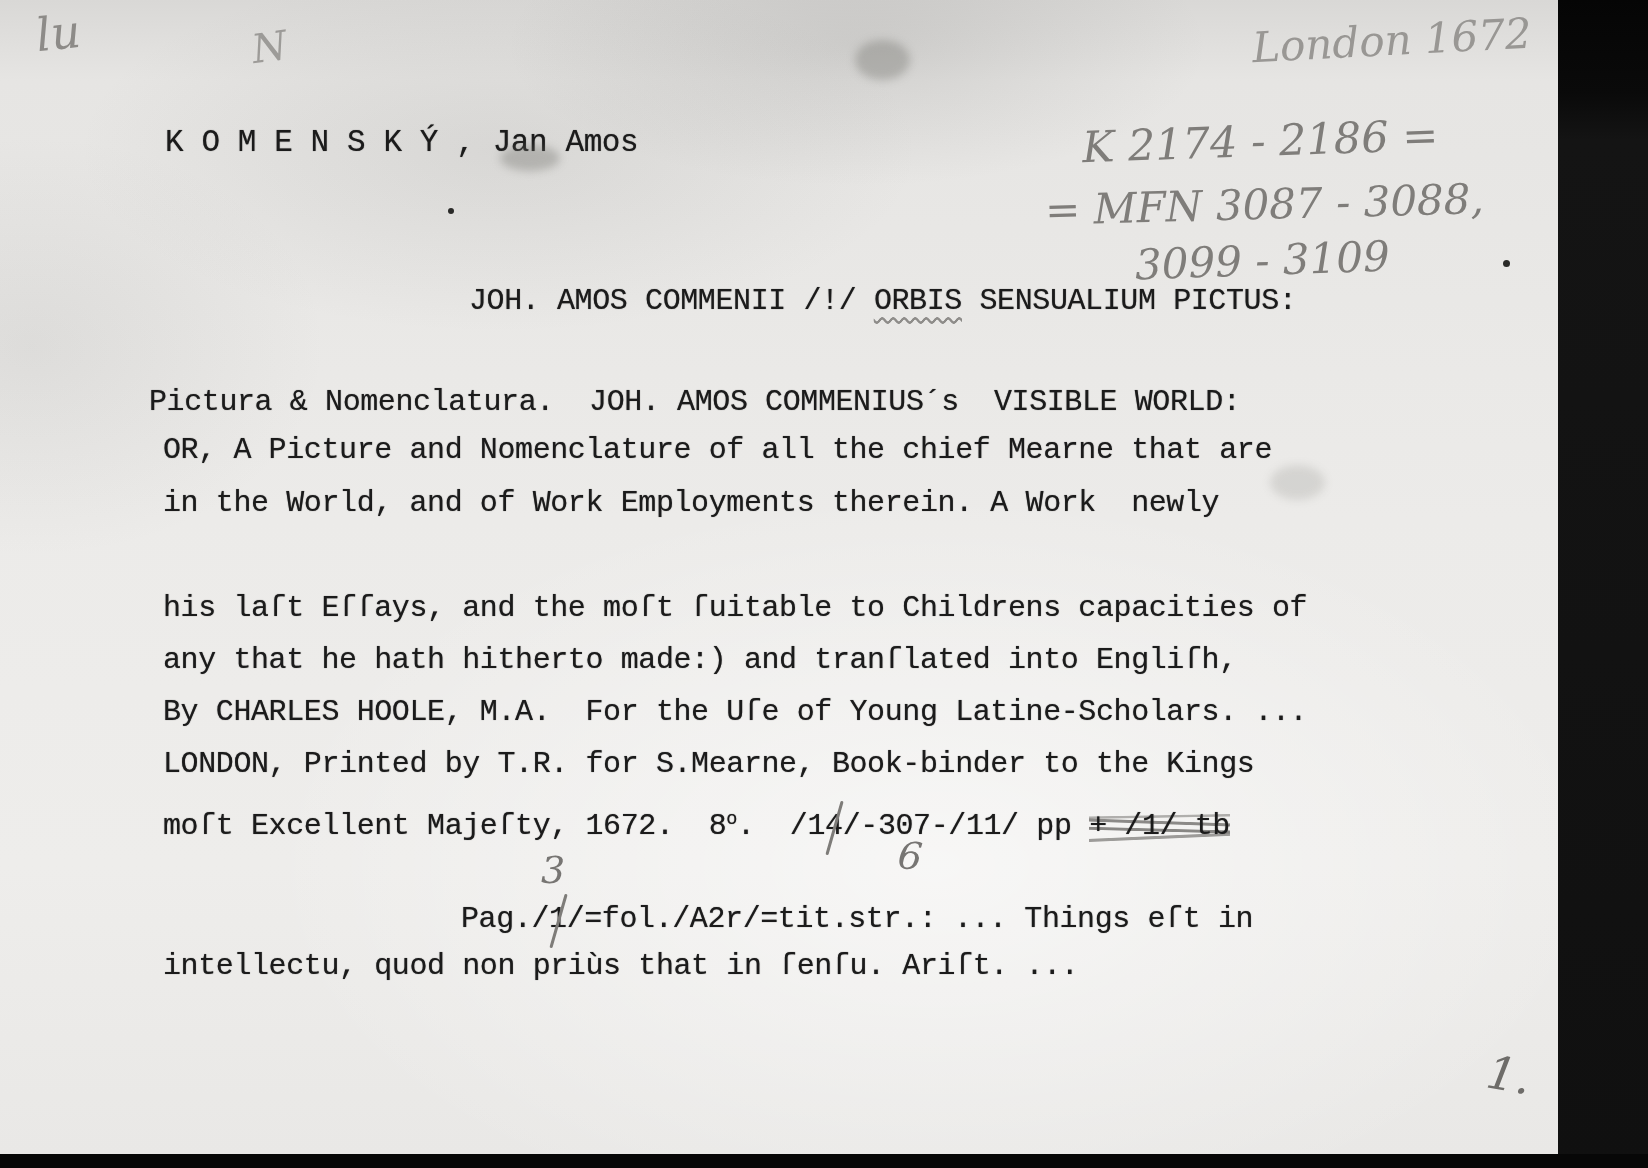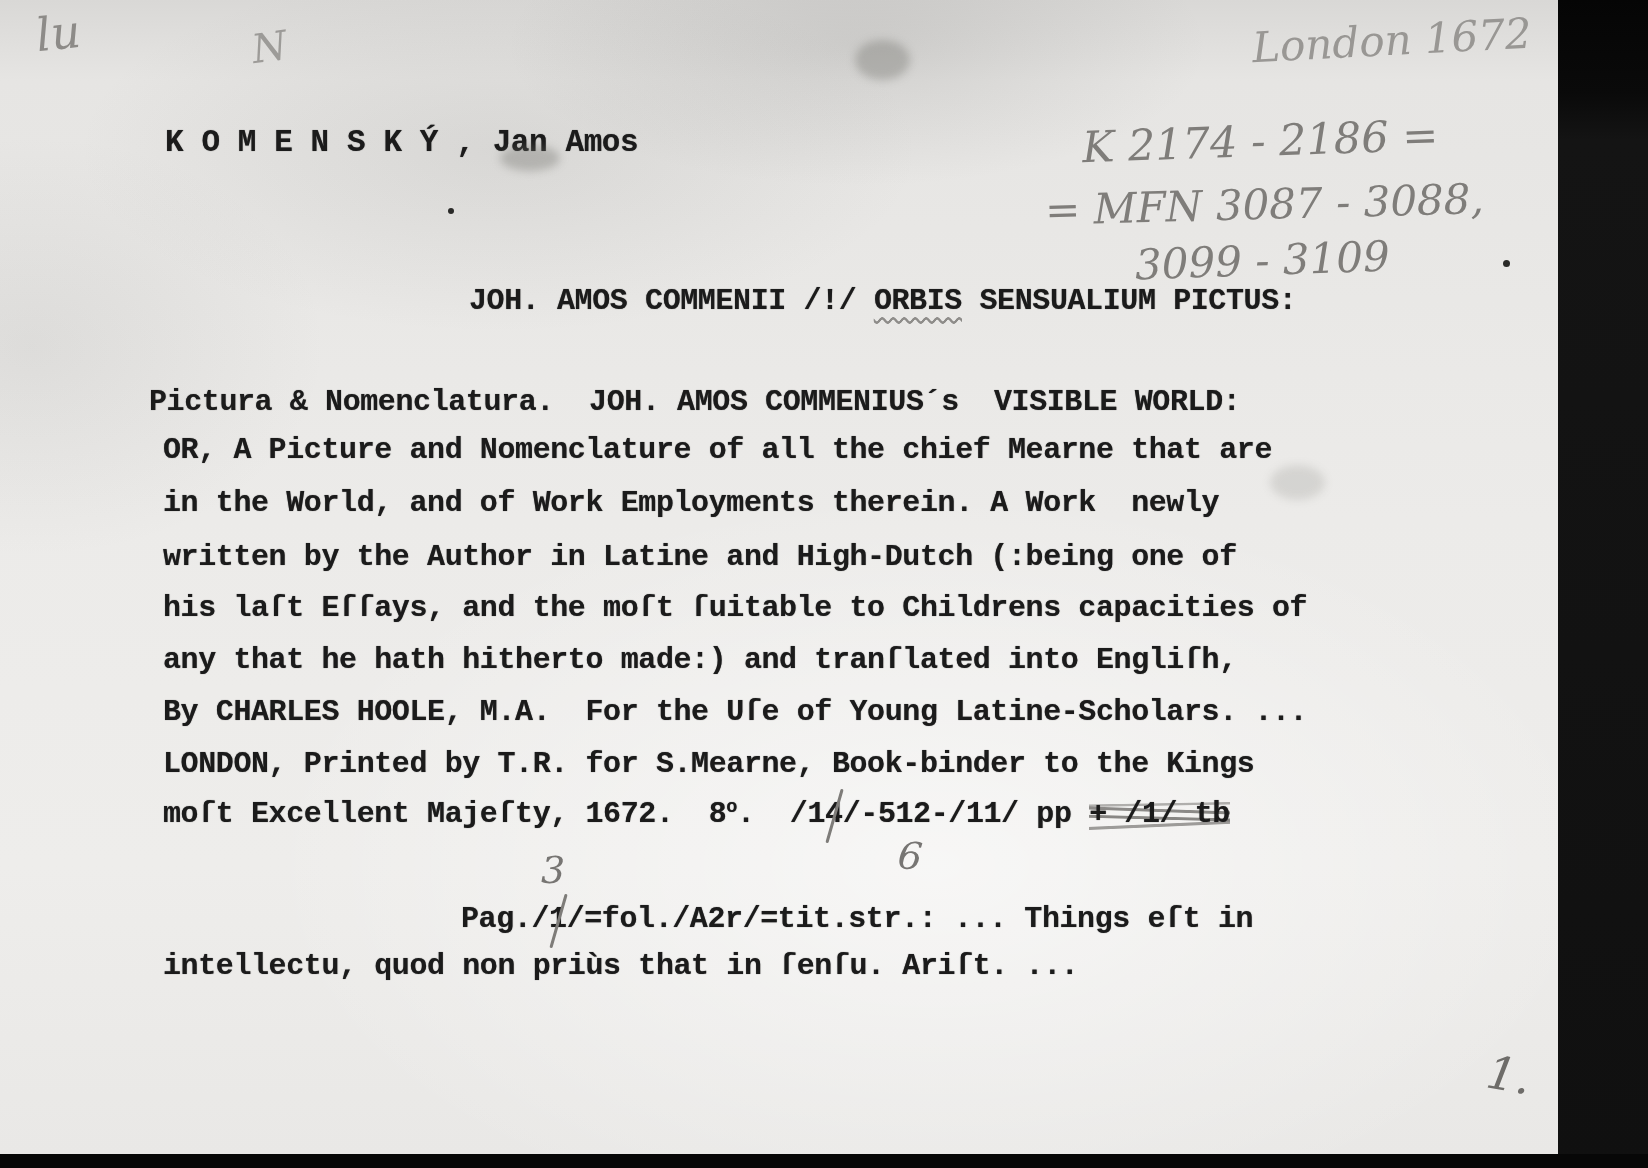--- a/index.html
+++ b/index.html
@@ -11,41 +11,42 @@
   .paper {
     position:absolute; left:0; top:0; width:1558px; height:1154px;
     background:
       radial-gradient(ellipse 600px 260px at 32% 13%, rgba(125,125,122,.14), transparent 70%),
       radial-gradient(ellipse 500px 200px at 55% 4%, rgba(110,110,108,.18), transparent 70%),
       radial-gradient(ellipse 420px 300px at 2% 30%, rgba(130,130,128,.12), transparent 70%),
       radial-gradient(ellipse 900px 500px at 60% 75%, rgba(255,255,255,.55), transparent 75%),
       linear-gradient(180deg, #d9d8d6 0%, #e6e5e3 7%, #ecebe9 45%, #eeedeb 75%, #e9e8e6 100%);
   }
   .typed {
-    position:absolute; white-space:pre; font-weight:bold; font-size:30px; line-height:1.25;
+    position:absolute; white-space:pre; font-weight:normal; font-size:30px; line-height:1.25;
     color:#1b1b1b; text-shadow:0 0 1px rgba(25,25,25,.65); letter-spacing:-0.4px;
   }
   .heading { font-size:31px; }
   .wavy {
     text-decoration:underline; text-decoration-style:wavy;
     text-decoration-color:#8f8d8a; text-decoration-thickness:2px; text-underline-offset:8px;text-align:right;
   }
   .sup { font-size:0.62em; position:relative; top:-0.55em; }
   .slashed { position:relative; display:inline-block; }
   .slashed::after {
     content:""; position:absolute; left:46%; top:-22%; width:3px; height:150%;
     background:#7e7c79; transform:rotate(16deg); border-radius:2px;
   }
   .pencil-struck {
     position:relative; display:inline-block;
     background-image:
       linear-gradient(1.5deg, transparent 38%, rgba(100,98,95,.75) 40%, rgba(100,98,95,.75) 45%, transparent 47%),
       linear-gradient(-2.5deg, transparent 22%, rgba(110,108,105,.65) 24%, rgba(110,108,105,.65) 29%, transparent 31%),
       linear-gradient(2deg, transparent 56%, rgba(95,93,90,.7) 58%, rgba(95,93,90,.7) 63%, transparent 65%),
       linear-gradient(-1deg, transparent 72%, rgba(120,118,115,.55) 74%, rgba(120,118,115,.55) 78%, transparent 80%);
+    margin-top: 12px;
   }
   .pencil {
     position:absolute; font-family:"DejaVu Serif",serif; font-style:italic;
     color:#8d8b88; white-space:pre;
   }
   .edge-right {
     position:absolute; left:1558px; top:0; width:90px; height:1168px;
     background:linear-gradient(180deg, #050505 0%, #0a0a0a 8%, #141414 12%, #101010 100%);
   }
   .edge-bottom {
@@ -61,27 +62,26 @@
 
   <div class="paper"></div>
 
   <div class="typed heading" style="left:165px; top:124px">K O M E N S K Ý , Jan Amos</div>
 
   <div class="typed" style="left:469px; top:283px"><span>JOH. AMOS COMMENII /!/ </span><span class="wavy">ORBIS</span><span> SENSUALIUM PICTUS:</span></div>
 
   <div class="typed" style="left:149px; top:384px">Pictura &amp; Nomenclatura.  JOH. AMOS COMMENIUS´s  VISIBLE WORLD:</div>
   <div class="typed" style="left:163px; top:432px">OR, A Picture and Nomenclature of all the chief Mearne that are</div>
   <div class="typed" style="left:163px; top:485px">in the World, and of Work Employments therein. A Work  newly</div>
-  <div class="typed" style="left:163px; top:539px">written by the Author in Latine and High-Dutch (:being one of</div>
   <div class="typed" style="left:163px; top:590px">his laſt Eſſays, and the moſt ſuitable to Childrens capacities of</div>
   <div class="typed" style="left:163px; top:642px">any that he hath hitherto made:) and tranſlated into Engliſh,</div>
   <div class="typed" style="left:163px; top:694px">By CHARLES HOOLE, M.A.  For the Uſe of Young Latine-Scholars. ...</div>
   <div class="typed" style="left:163px; top:746px">LONDON, Printed by T.R. for S.Mearne, Book-binder to the Kings</div>
 
-  <div class="typed" style="left:163px; top:796px"><span>moſt Excellent Majeſty, 1672.  8</span><span class="sup">o</span><span>.  /1</span><span class="slashed">4</span><span>/-512-/11/ pp </span><span class="pencil-struck">+ /1/ tb</span></div>
+  <div class="typed" style="left:163px; top:796px"><span>moſt Excellent Majeſty, 1672.  8</span><span class="sup">o</span><span>.  /1</span><span class="slashed">4</span><span>/-307-/11/ pp </span><span class="pencil-struck">+ /1/ tb</span></div>
 
   <div class="typed" style="left:461px; top:901px"><span>Pag./</span><span class="slashed">1</span><span>/=fol./A2r/=tit.str.: ... Things eſt in</span></div>
 
   <div class="typed" style="left:163px; top:948px">intellectu, quod non priùs that in ſenſu. Ariſt. ...</div>
 
   <div class="pencil" style="left:36px; top:6px; font-size:46px; transform:rotate(-6deg)">lu</div>
   <div class="pencil" style="left:252px; top:24px; font-size:40px; transform:rotate(-8deg); opacity:.8">N</div>
   <div class="pencil" style="left:1252px; top:16px; font-size:42px; transform:rotate(-3deg); opacity:.85">London 1672</div>
 
   <div class="pencil" style="left:1082px; top:116px; font-size:43px; transform:rotate(-2deg); color:#7f7d7a">K 2174 - 2186 =</div>

